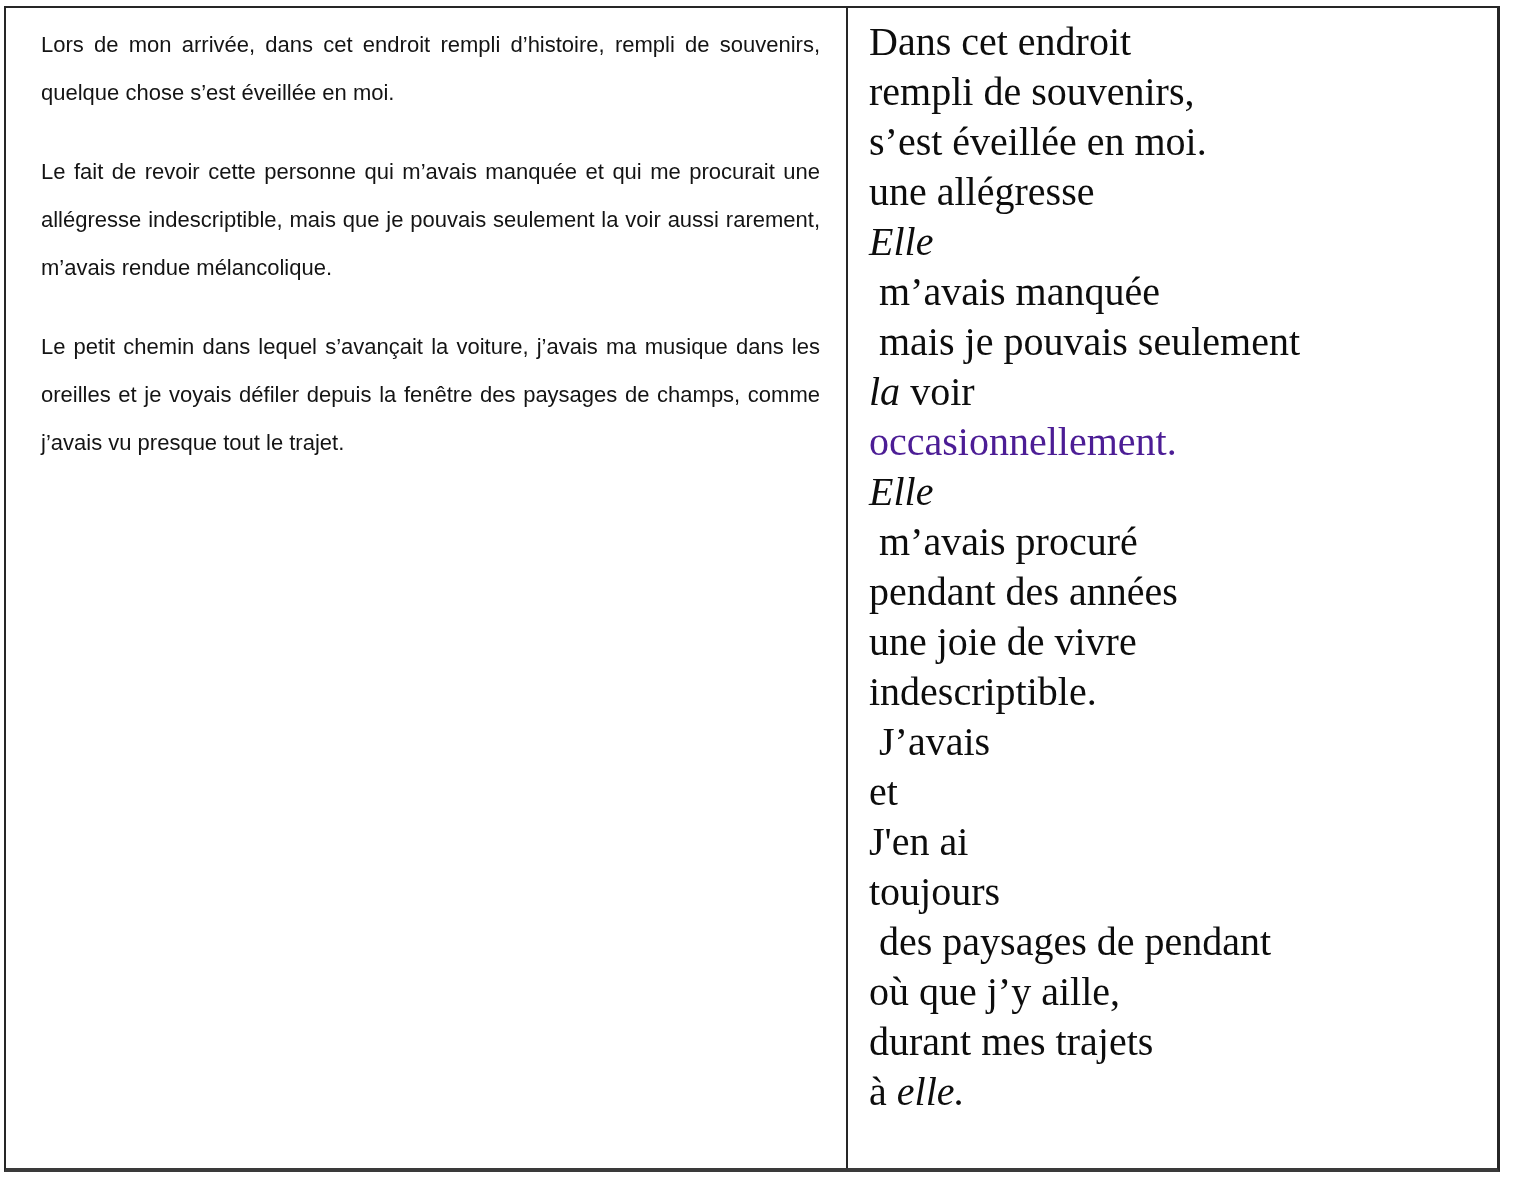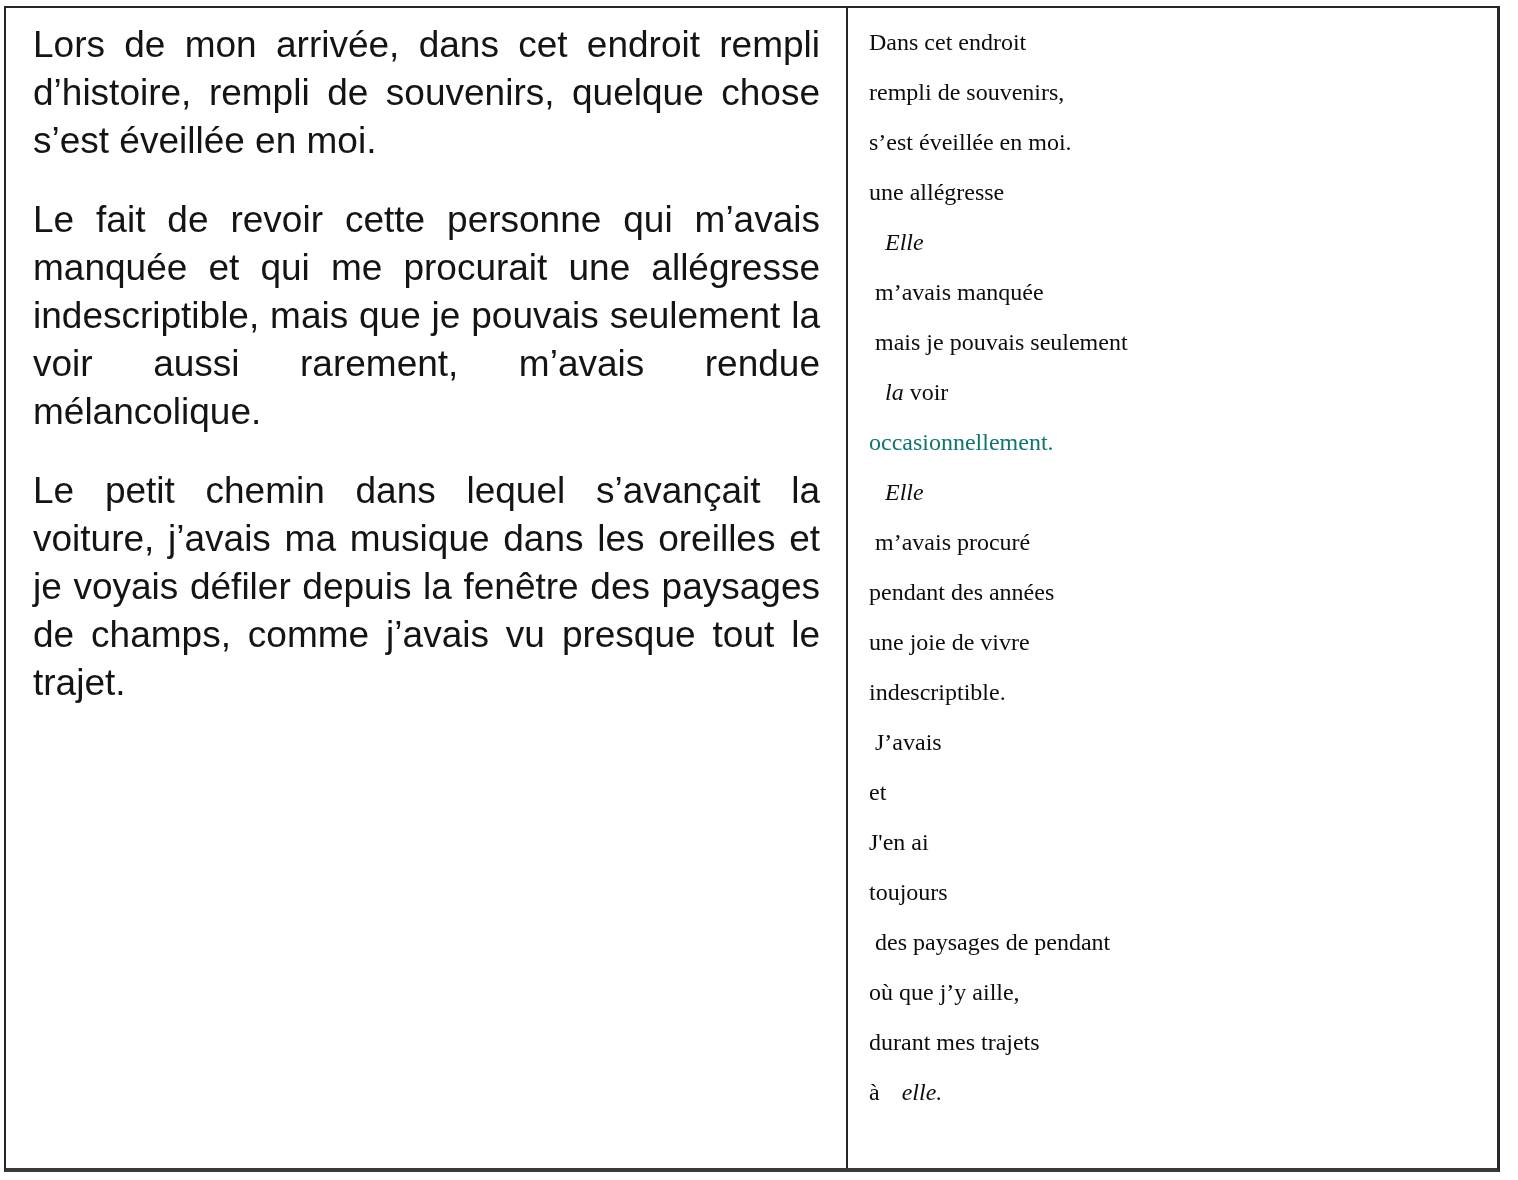--- a/index.html
+++ b/index.html
@@ -27,49 +27,48 @@
     border-right: 3px solid #262626;
     border-bottom: 4px solid #3a3a3a;
     box-sizing: border-box;
     display: flex;
     background: #ffffff;
   }
   .cell-left {
     flex: 0 0 842px;
     box-sizing: border-box;
     border-right: 2px solid #262626;
-    padding: 13px 26px 10px 27px;
+    padding: 13px 26px 10px 35px;
     font-family: "Liberation Sans", "DejaVu Sans", sans-serif;
-    font-size: 37px;
+    font-size: 22px;
     line-height: 48px;
     color: #141414;
     text-align: justify;
   }
   .cell-left p {
     margin: 0 0 31px 0;
   }
   .cell-left p:last-child {
     margin-bottom: 0;
   }
   
   .cell-right {
     flex: 1 1 auto;
     box-sizing: border-box;
     padding: 9px 14px 9px 21px;
     font-family: "Liberation Serif", "DejaVu Serif", serif;
-    font-size: 24px;
+    font-size: 40px;
     line-height: 50px;
     color: #0d0d0d;
   }
   .verse-line {
     white-space: pre-wrap;
   }
   .seg-italic {
     font-style: italic;
-    margin-left: 16px;
   }
 </style>
 </head>
 <body>
 
 <div class="page">
   <div class="table-frame">
 
     <div class="cell-left">
       <p>Lors de mon arrivée, dans cet endroit rempli d’histoire, rempli de souvenirs, quelque chose s’est éveillée en moi.</p>
@@ -80,21 +79,21 @@
     <div class="cell-right">
       <div id="verse-lines">
           <div class="verse-line"><span>Dans cet endroit</span></div>
           <div class="verse-line"><span>rempli de souvenirs,</span></div>
           <div class="verse-line"><span>s’est éveillée en moi.</span></div>
           <div class="verse-line"><span>une allégresse</span></div>
           <div class="verse-line"><span class="seg-italic">Elle</span></div>
           <div class="verse-line"><span> m’avais manquée</span></div>
           <div class="verse-line"><span> mais je pouvais seulement</span></div>
           <div class="verse-line"><span class="seg-italic">la</span><span> voir</span></div>
-          <div class="verse-line"><span style="color: #0f766e; text-align: center;">occasionnellement.</span></div>
+          <div class="verse-line"><span style="color: #4c1d95; text-align: center;">occasionnellement.</span></div>
           <div class="verse-line"><span class="seg-italic">Elle</span></div>
           <div class="verse-line"><span> m’avais procuré</span></div>
           <div class="verse-line"><span>pendant des années</span></div>
           <div class="verse-line"><span>une joie de vivre</span></div>
           <div class="verse-line"><span>indescriptible.</span></div>
           <div class="verse-line"><span> J’avais</span></div>
           <div class="verse-line"><span>et</span></div>
           <div class="verse-line"><span>J'en ai</span></div>
           <div class="verse-line"><span>toujours</span></div>
           <div class="verse-line"><span> des paysages de pendant</span></div>

